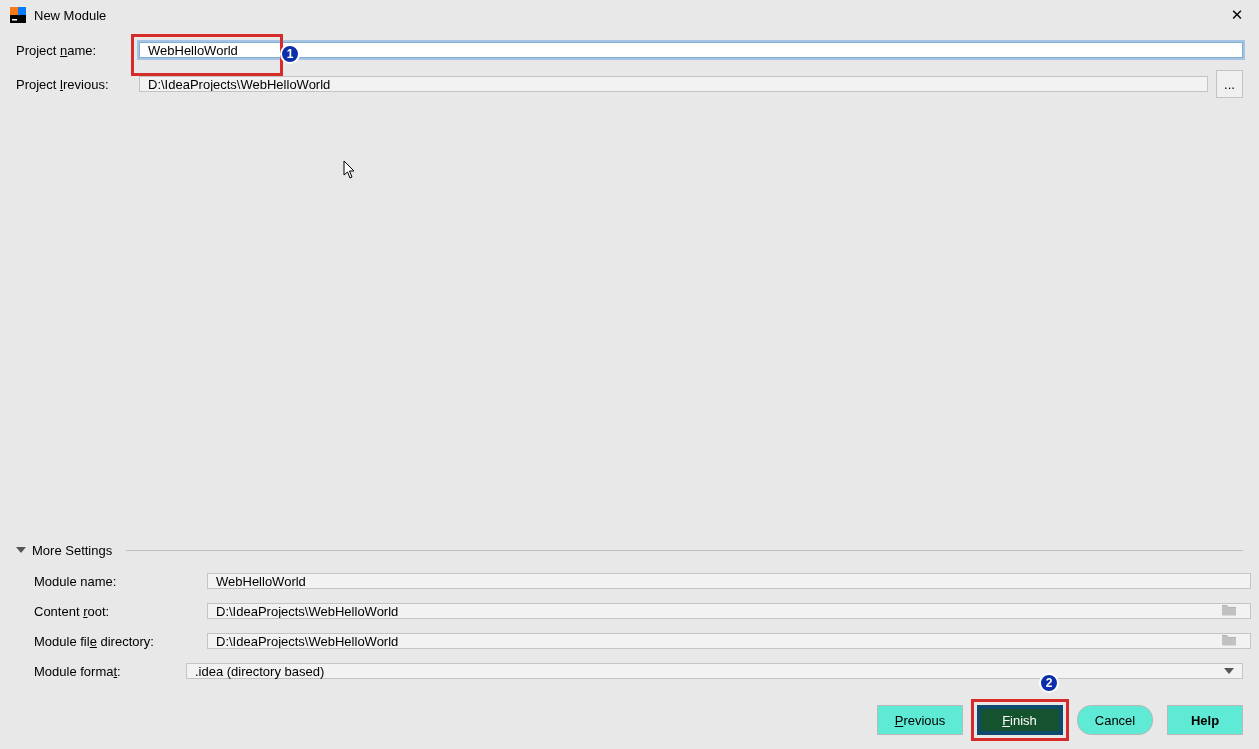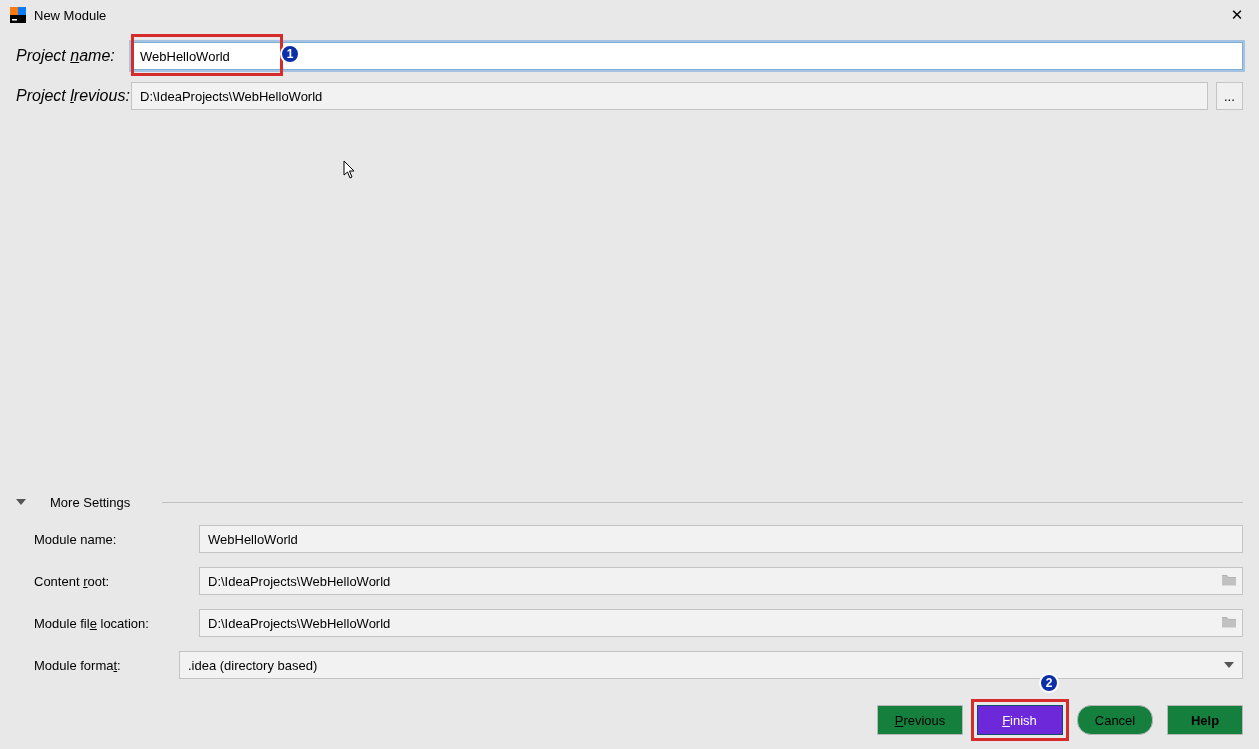--- a/index.html
+++ b/index.html
@@ -6,28 +6,29 @@
   html, body { margin:0; padding:0; width:1259px; height:749px; font-family: "Segoe UI", Arial, sans-serif; font-size:13px; color:#000; background:#e8e8e8; }
   .dialog { width:1259px; height:749px; background:#e8e8e8; position:relative; }
   .titlebar { display:flex; align-items:center; height:30px; padding:0 8px 0 10px; }
   .titlebar .app-icon { width:16px; height:16px; margin-right:8px; display:inline-block; }
   .titlebar .title { font-size:13px; }
   .titlebar .spacer { flex:1; }
   .close-btn { width:28px; height:28px; display:flex; align-items:center; justify-content:center; font-size:15px; cursor:default; font-family:Arial,sans-serif; }
 
   .form-area { padding:12px 16px 0 16px; }
   .row { display:flex; align-items:center; margin-bottom:12px; position:relative; }
-  .label { width:115px; font-size:16px;font-style:italic; }
+  .label { width:115px; font-size:13px; }
   .label-wide { width:165px; font-size:13px; }
   .underline { text-decoration: underline; text-underline-offset:1px; }
   .field-wrap { flex:1; display:flex; align-items:center; gap:8px; }
   input.text, .select-box {
-    width:100%; height:28px; padding:0 8px; font-size:13px;
+    width:100%; height:16px; padding:0 8px; font-size:13px;
     border:1px solid #c4c4c4; background:#f2f2f2; color:#000;
     font-family:inherit;
+    margin-left:8px;
   }
   input.focused {
     border:1px solid #7eaed6;
     box-shadow:0 0 0 2px rgba(100,160,220,0.5);
     background:#fff;
   }
   .browse-btn {
     width:28px; height:28px; border:1px solid #c4c4c4; background:#f0f0f0;
     display:flex; align-items:center; justify-content:center; font-size:13px;
     cursor:default;
@@ -36,39 +37,39 @@
     position:absolute; border:3px solid #d62b2b; pointer-events:none;
   }
   .marker {
     position:absolute; width:20px; height:20px; border-radius:50%;
     background:#0b2fa8; border:2px solid #fff; color:#fff;
     font-size:12px; font-weight:bold; display:flex; align-items:center;
     justify-content:center; z-index:10;
   }
 
   .more-settings { position:absolute; left:0; right:0; bottom:62px; padding:0 16px; }
-  .ms-header { display:flex; align-items:center; gap:24px; height:26px; }
+  .ms-header { display:flex; align-items:center; gap:6px; height:26px; }
   .tri { width:0;height:0;border-left:5px solid transparent;border-right:5px solid transparent;border-top:6px solid #555; }
   .ms-header .line { flex:1; height:1px; background:#c0c0c0; margin-left:8px; }
   .ms-body { padding:10px 0 0 18px; }
   .ms-row { display:flex; align-items:center; margin-bottom:14px;justify-content:space-between; }
   .input-icon-wrap { position:relative; flex:1; }
   .input-icon-wrap input { padding-right:30px; }
   .folder-ico { position:absolute; right:6px; top:50%; transform:translateY(-50%); opacity:0.45; }
   .select-box { display:flex; align-items:center; justify-content:space-between; padding:0 8px;gap:24px; }
   .chev { width:0;height:0;border-left:5px solid transparent;border-right:5px solid transparent;border-top:6px solid #555; }
 
   .button-bar { position:absolute; bottom:14px; right:16px; display:flex; gap:14px; align-items:center; }
   .btn {
     min-width:86px; height:30px; padding:0 14px; border:1px solid #b8b8b8;
-    background:#15803d; font-size:13px; display:flex; align-items:center;
+    background:#5eead4; font-size:13px; display:flex; align-items:center;
     justify-content:center; cursor:default;
   }
   .btn.primary {
-    background:#6d28d9; color:#fff; border:1px solid #0c4a6e;padding-left:13px;
+    background:#14532d; color:#fff; border:4px solid #0c4a6e;padding-left:13px;
   }
   .btn.primary .ul { text-decoration: underline; text-underline-offset:1px; }
 
   .cursor {
     position:absolute; left:343px; top:160px; z-index:5; pointer-events:none;
   }
 </style>
 </head>
 <body>
 
@@ -148,21 +149,21 @@
             <svg width="16" height="14" viewBox="0 0 16 14">
                 <path d="M1 3 h5 l1.5 2 H15 v8 H1 Z" fill="#888"></path>
                 <path d="M1 3 h5 l1.5 2 H15" fill="none" stroke="#666"></path>
               </svg>
           </span>
         </div>
       </div>
 
       <div class="ms-row">
         <div class="label-wide">
-          <span>Module fil</span><span class="underline">e</span><span> location:</span>
+          <span>Module fil</span><span class="underline">e</span><span> directory:</span>
         </div>
         <div class="input-icon-wrap">
           <input class="text" type="text" value="D:\IdeaProjects\WebHelloWorld" style="">
           <span class="folder-ico">
             <svg width="16" height="14" viewBox="0 0 16 14">
                 <path d="M1 3 h5 l1.5 2 H15 v8 H1 Z" fill="#888"></path>
                 <path d="M1 3 h5 l1.5 2 H15" fill="none" stroke="#666"></path>
               </svg>
           </span>
         </div>

